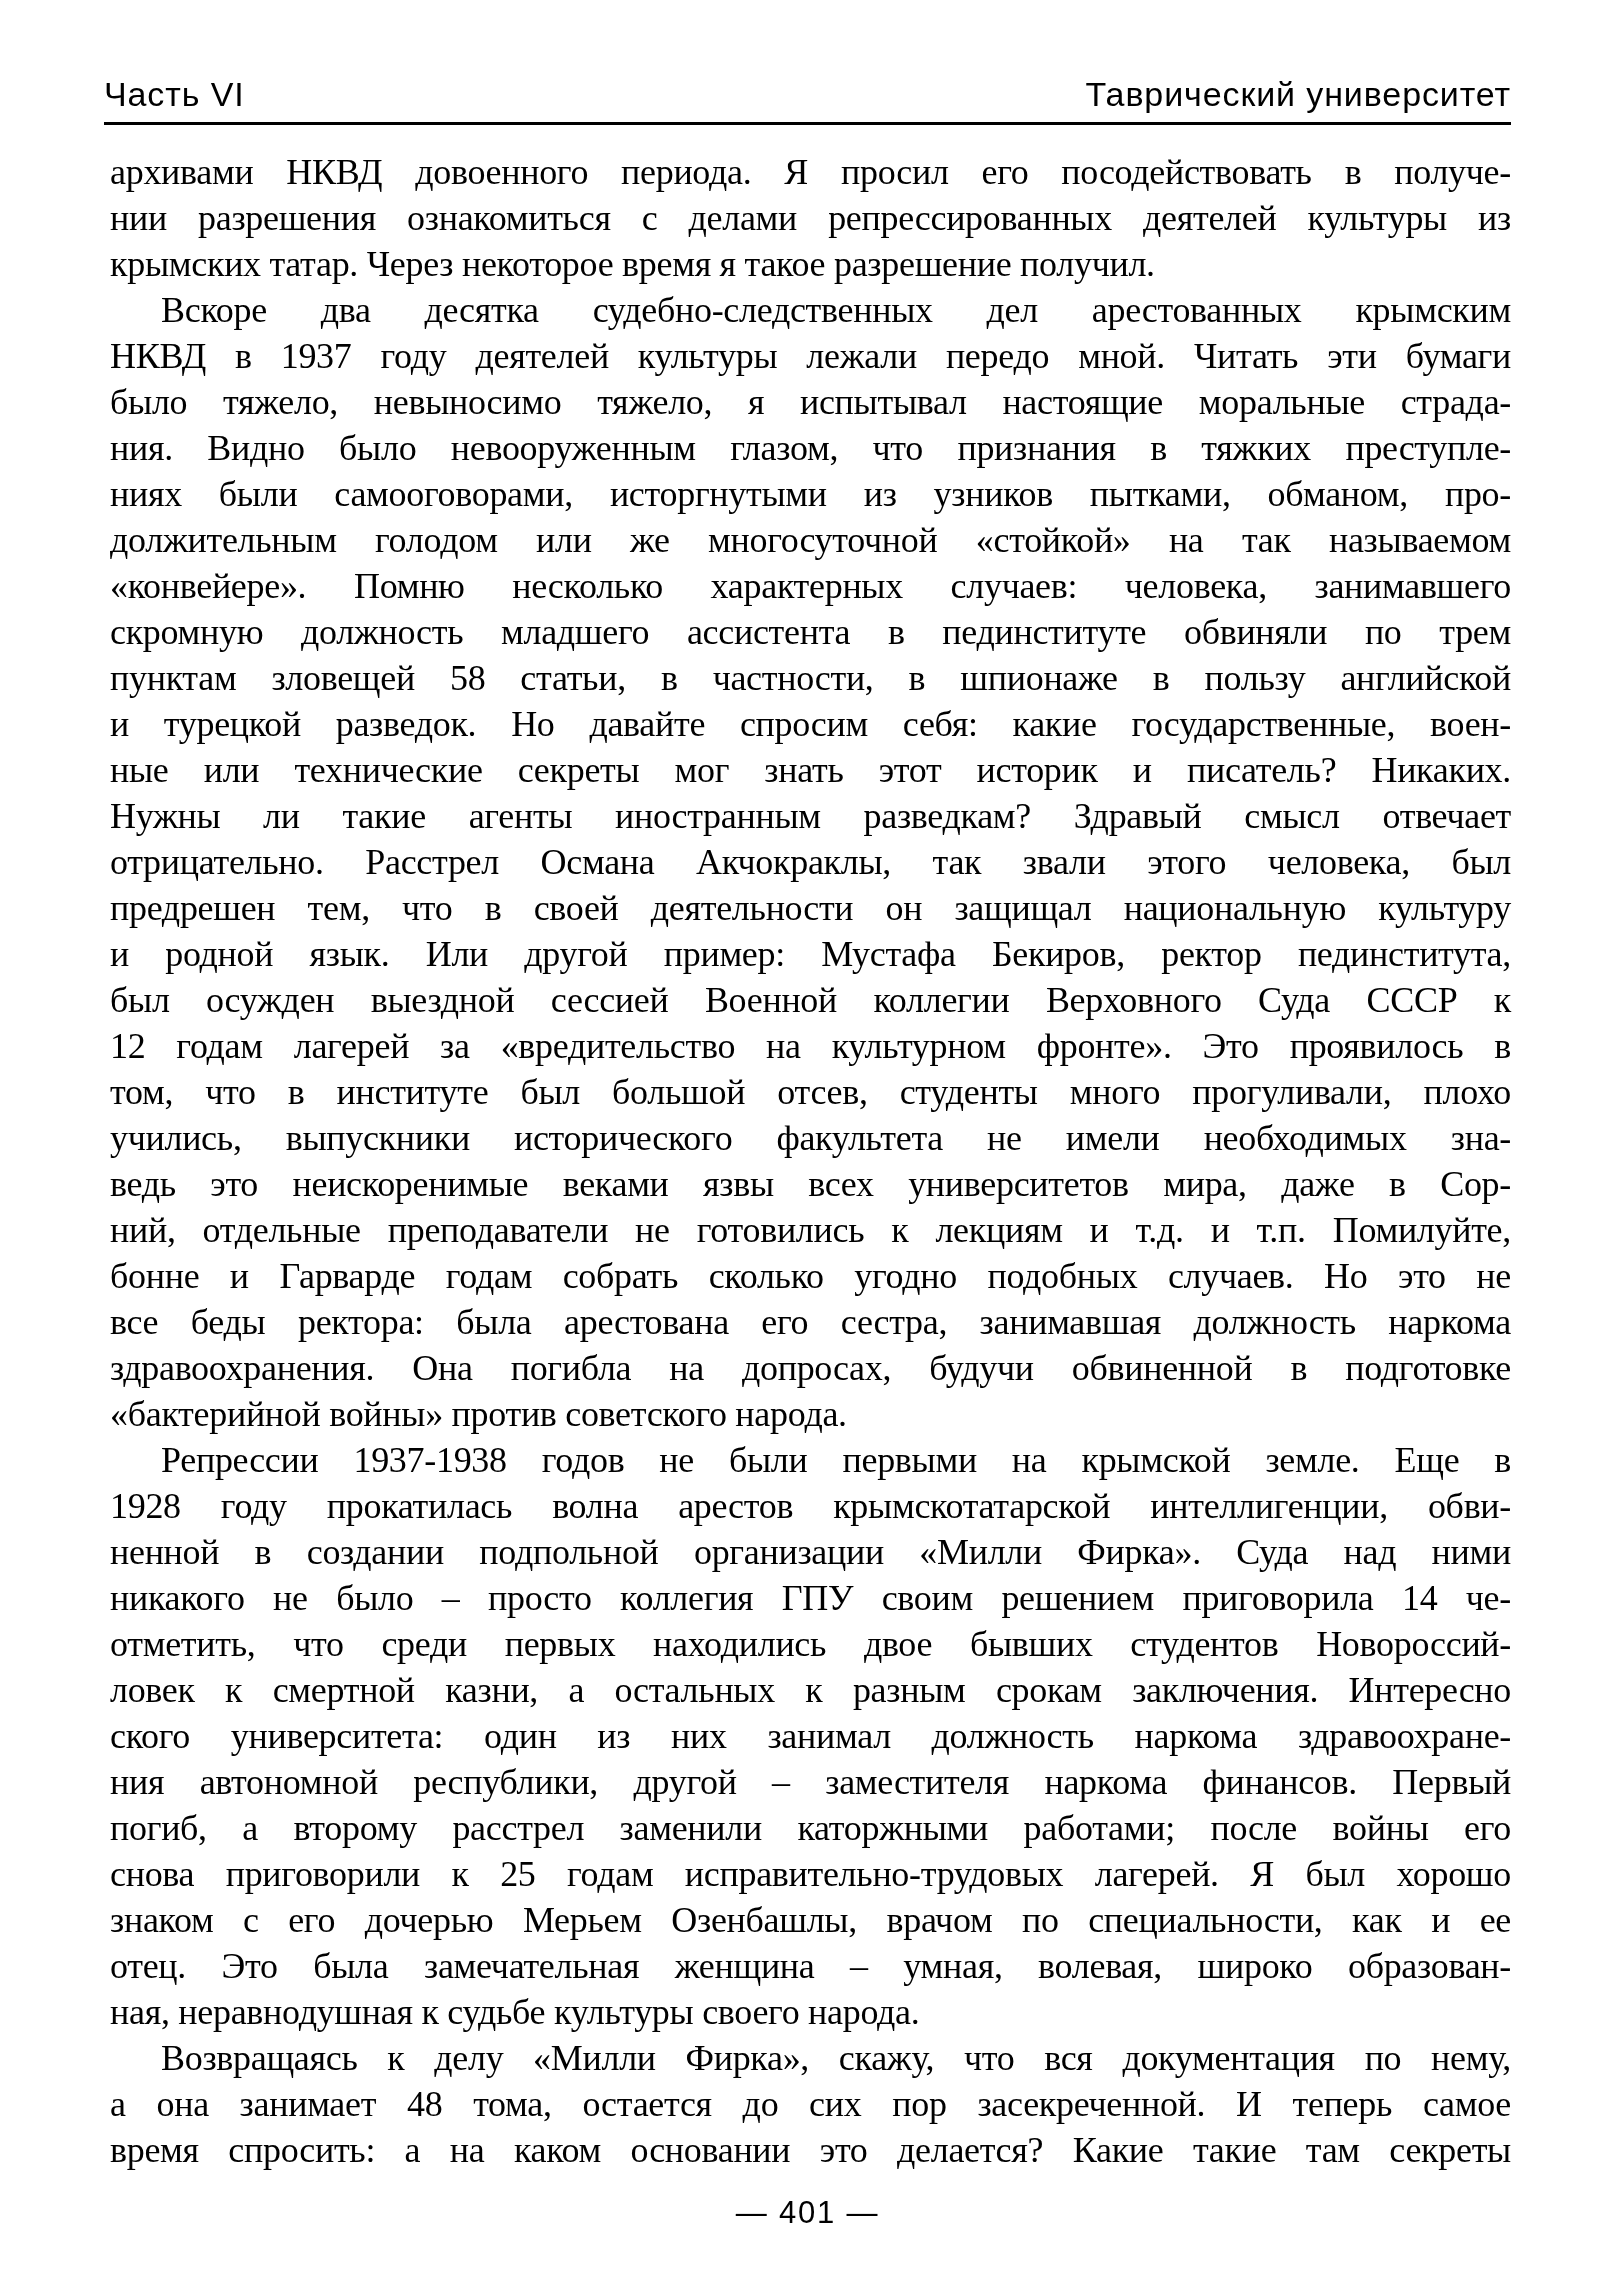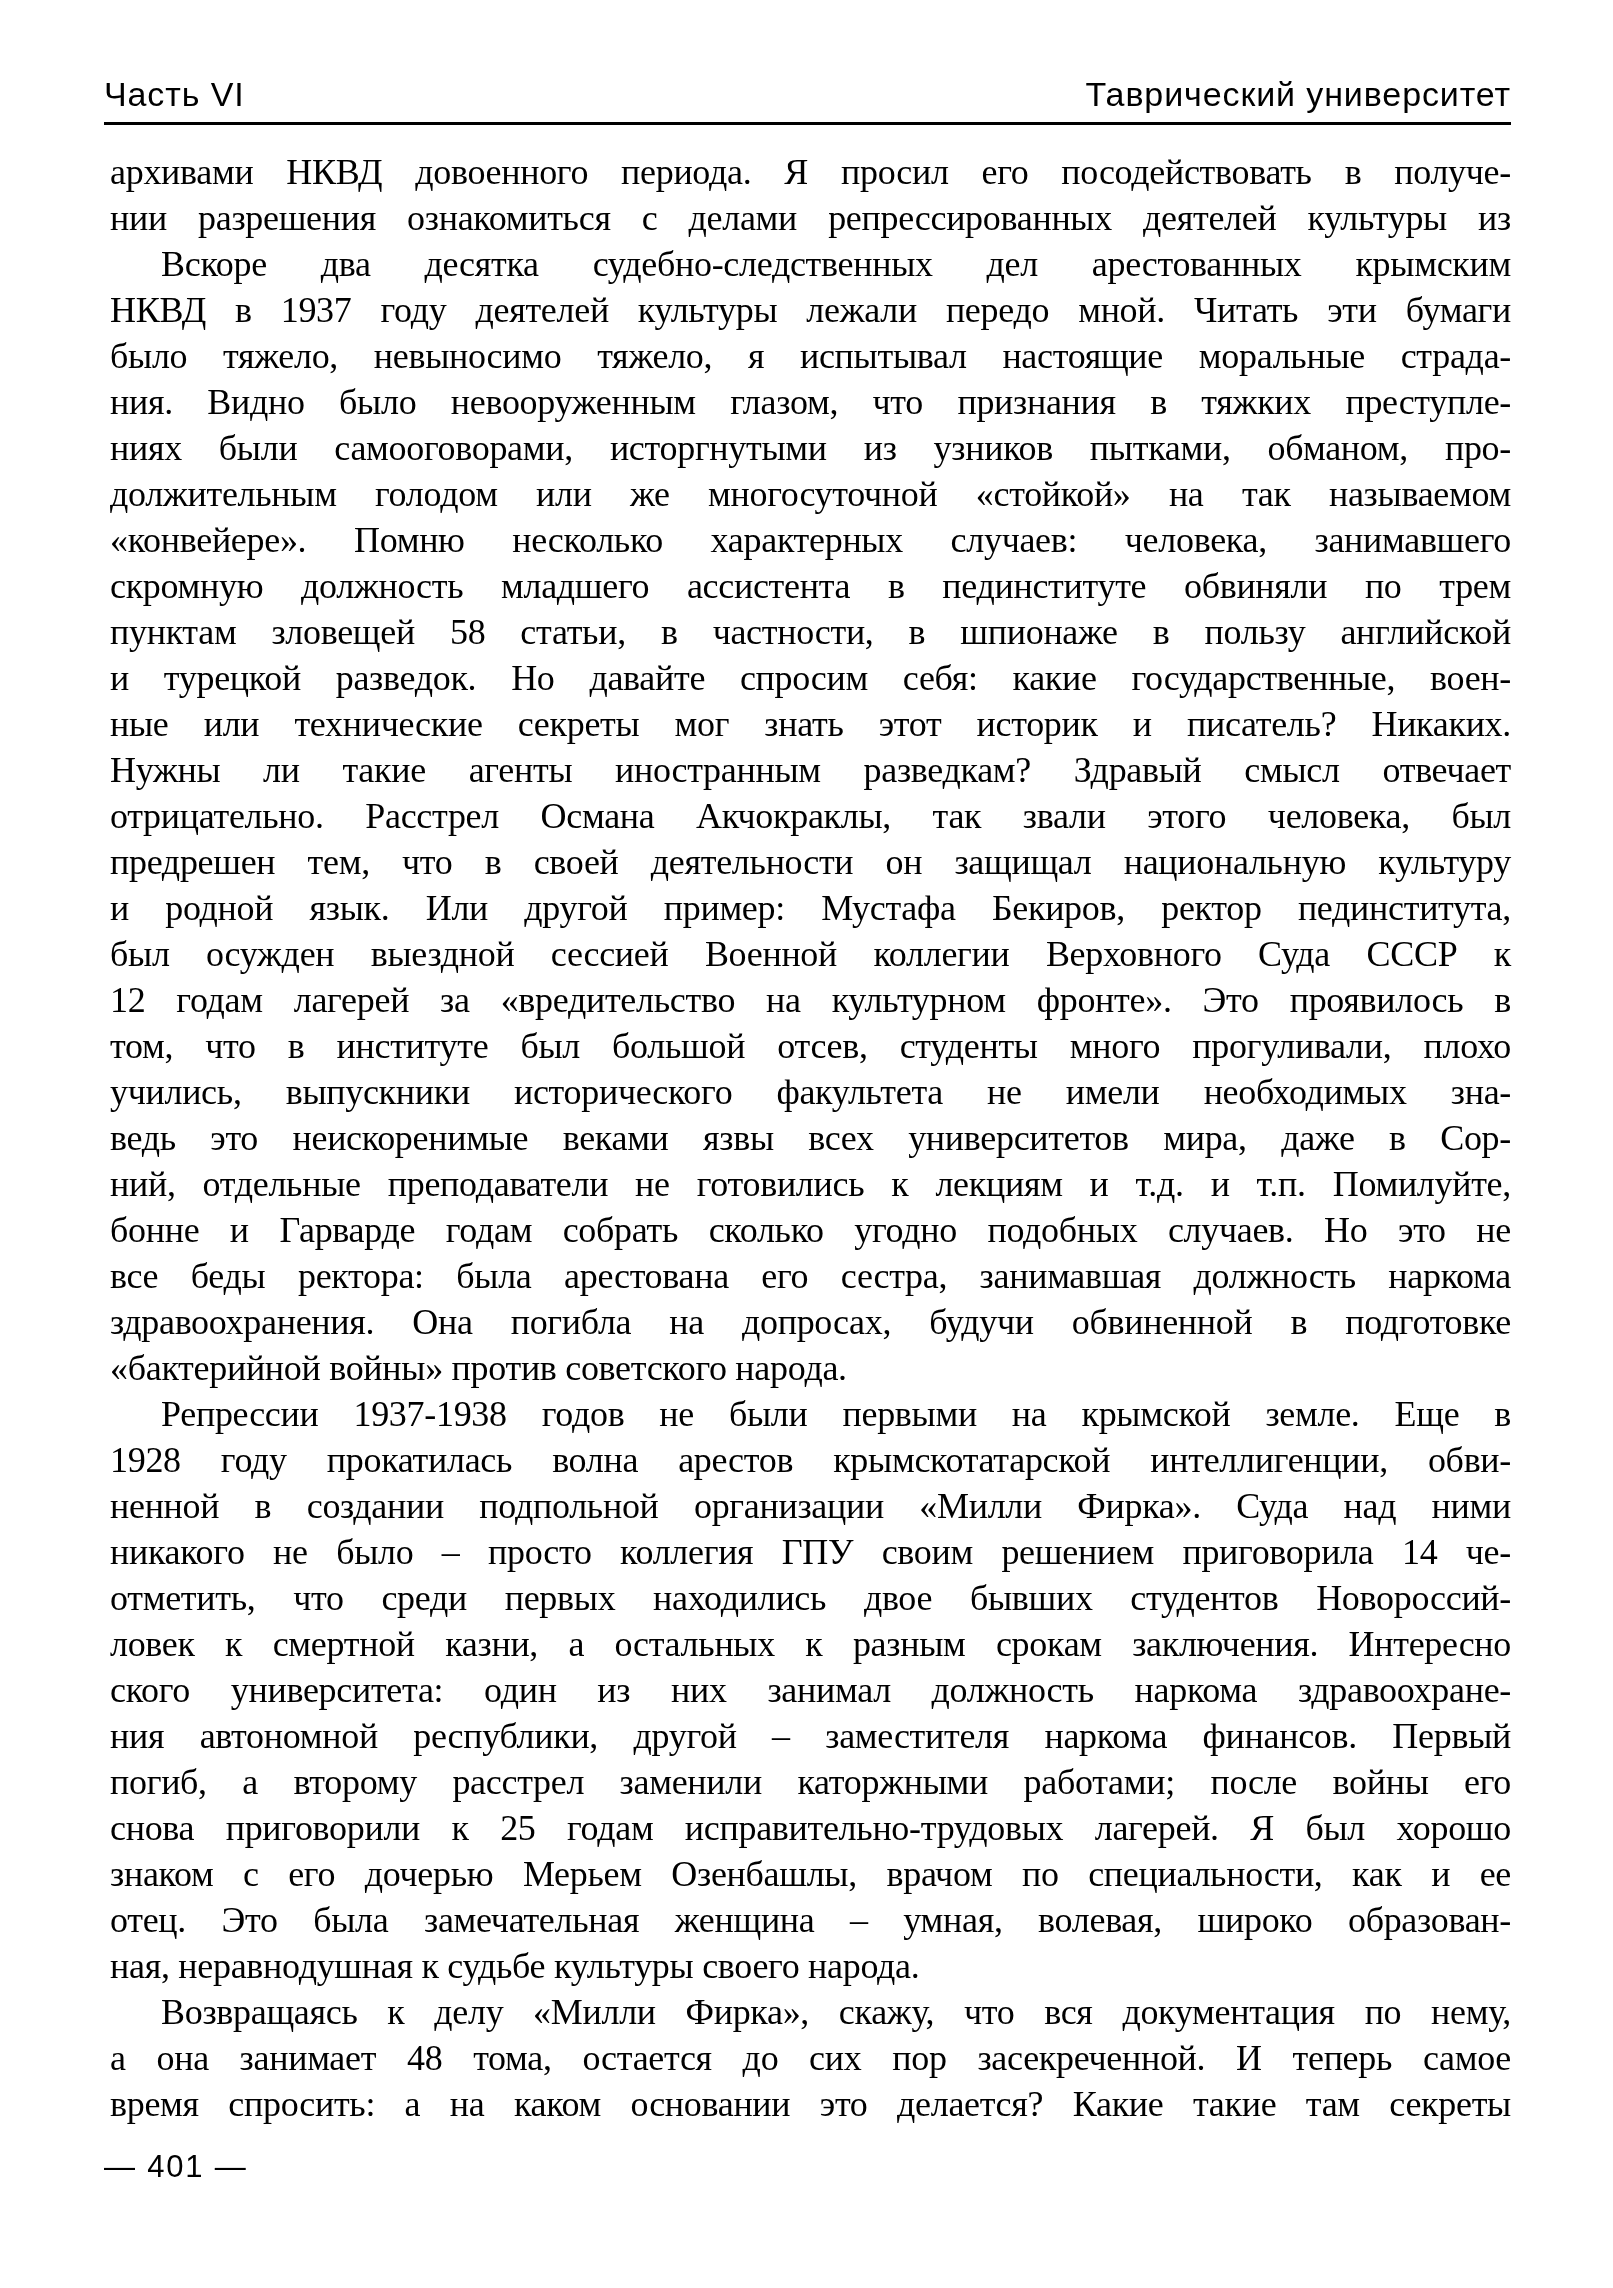--- a/index.html
+++ b/index.html
@@ -50,40 +50,42 @@
   }
   .line.last {
     text-align-last: left;
   }
   .line.indent {
     text-indent: 51px;
   }
   
   .folio {
     margin-top: 22px;
+    text-align: center;
     font-family: "Liberation Sans", "DejaVu Sans", sans-serif;
     font-weight: 400;
     font-size: 31px;
     line-height: 35px;
     letter-spacing: 1.8px;
   }
 </style>
 </head>
 <body>
 
 <div class="page">
   <div class="content">
     <div class="runhead">
       <span>Часть VI</span>
       <span>Таврический университет</span>
     </div>
 
     <div class="bodytext">
         <div class="line">архивами НКВД довоенного периода. Я просил его посодействовать в получе-</div>
         <div class="line">нии разрешения ознакомиться с делами репрессированных деятелей культуры из</div>
+        <div class="line last">крымских татар. Через некоторое время я такое разрешение получил.</div>
         <div class="line indent">Вскоре два десятка судебно-следственных дел арестованных крымским</div>
         <div class="line">НКВД в 1937 году деятелей культуры лежали передо мной. Читать эти бумаги</div>
         <div class="line">было тяжело, невыносимо тяжело, я испытывал настоящие моральные страда-</div>
         <div class="line">ния. Видно было невооруженным глазом, что признания в тяжких преступле-</div>
         <div class="line">ниях были самооговорами, исторгнутыми из узников пытками, обманом, про-</div>
         <div class="line">должительным голодом или же многосуточной «стойкой» на так называемом</div>
         <div class="line">«конвейере». Помню несколько характерных случаев: человека, занимавшего</div>
         <div class="line">скромную должность младшего ассистента в пединституте обвиняли по трем</div>
         <div class="line">пунктам зловещей 58 статьи, в частности, в шпионаже в пользу английской</div>
         <div class="line">и турецкой разведок. Но давайте спросим себя: какие государственные, воен-</div>

